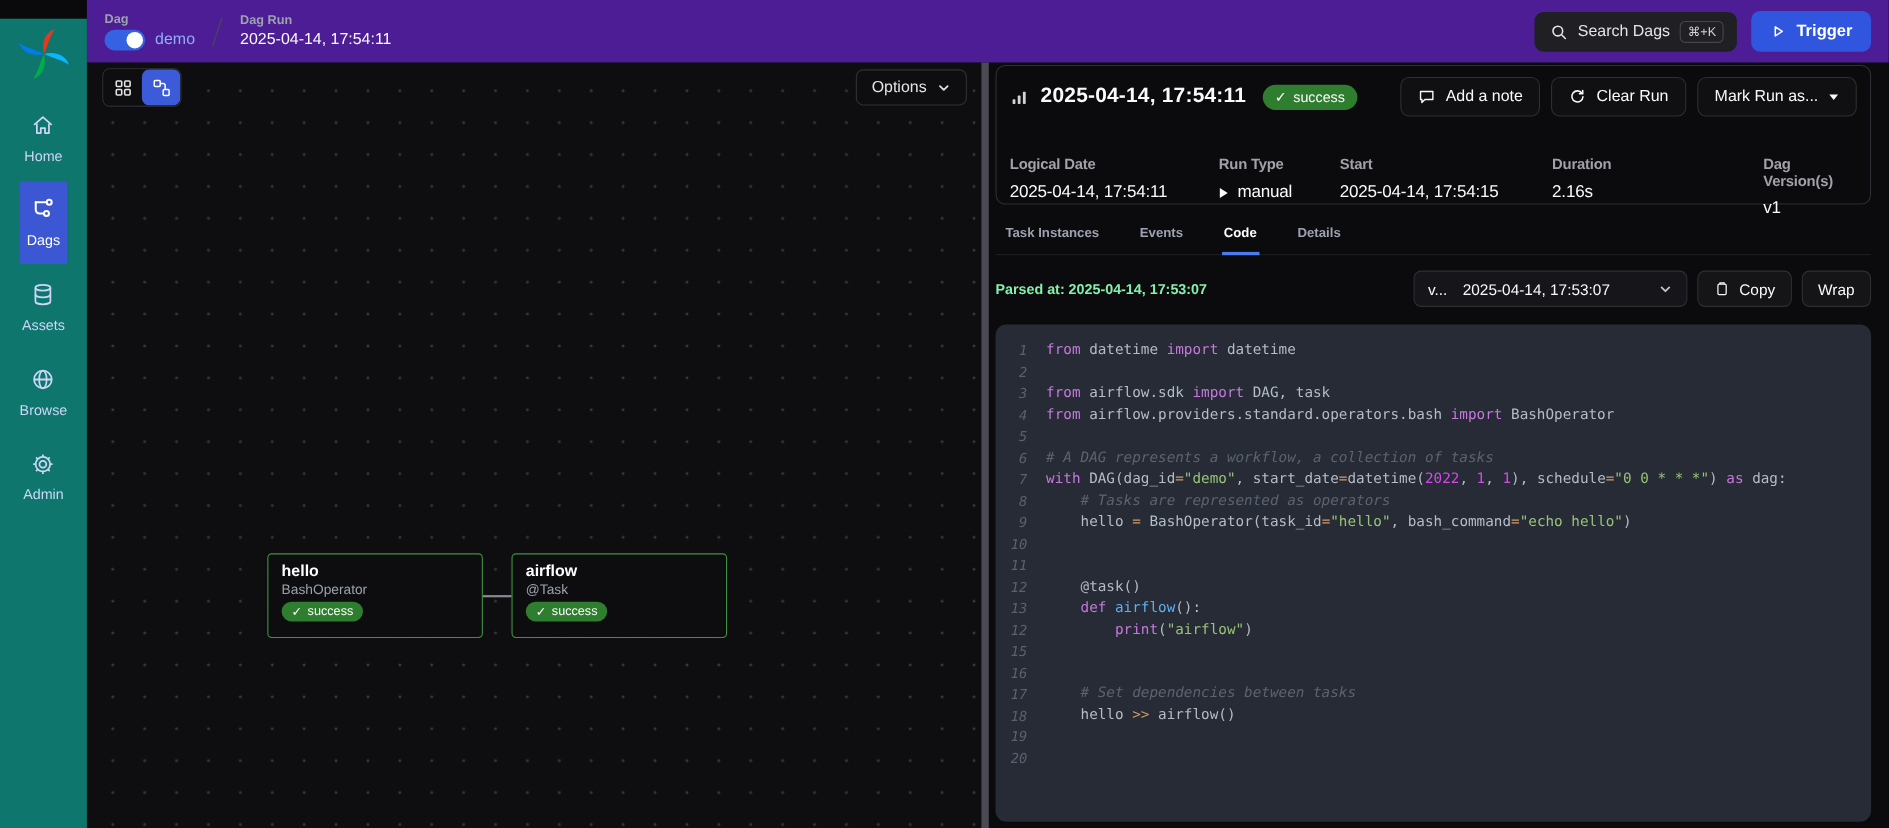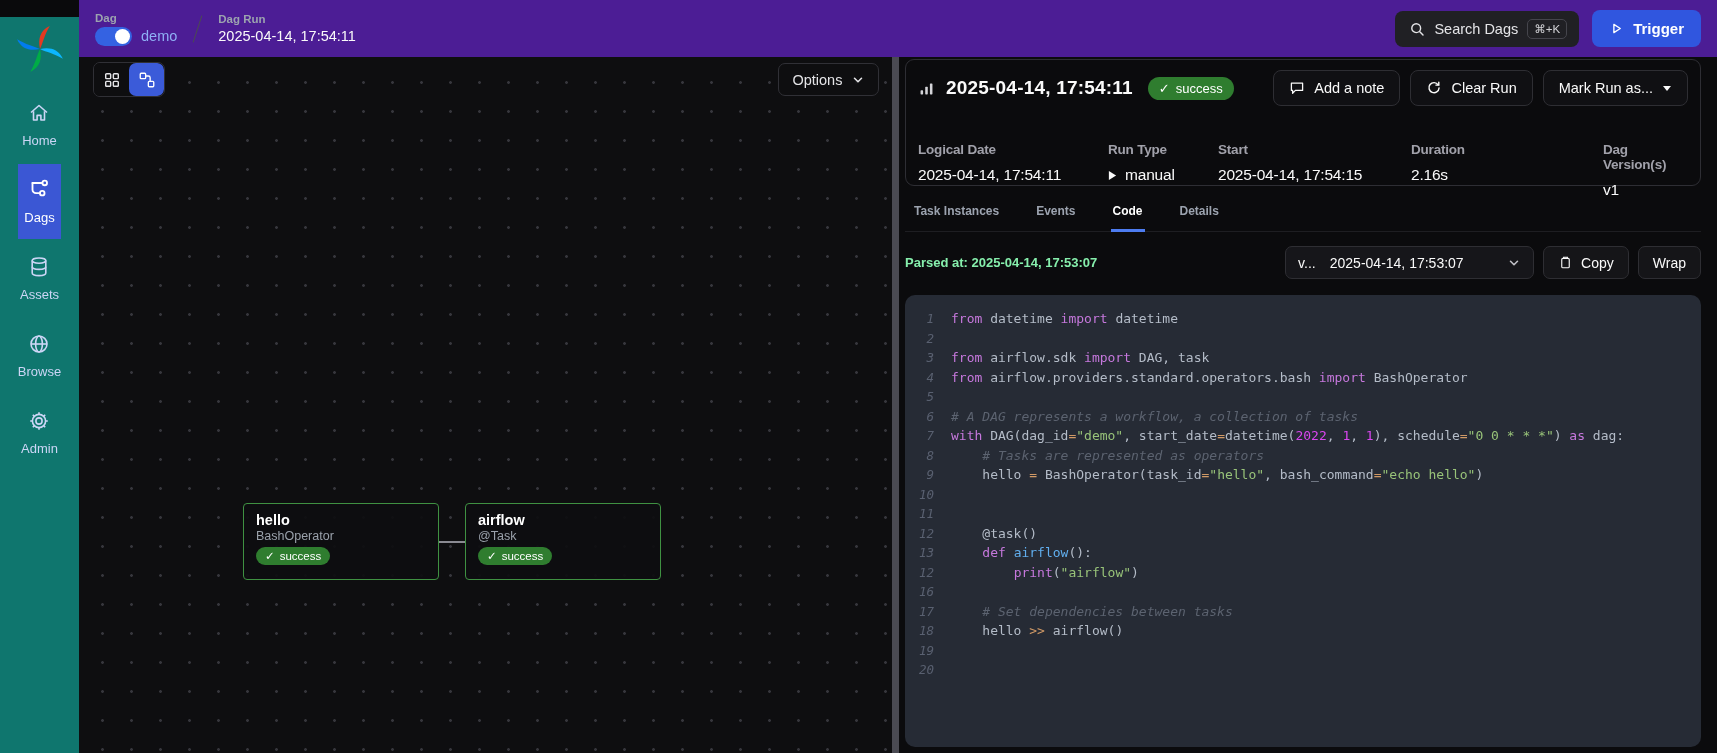--- a/index.html
+++ b/index.html
@@ -384,20 +384,21 @@
         <div class="code-line"><span class="ln">5</span><span class="lc"></span></div>
         <div class="code-line"><span class="ln">6</span><span class="lc"><span class="tk-c"># A DAG represents a workflow, a collection of tasks</span></span></div>
         <div class="code-line"><span class="ln">7</span><span class="lc"><span class="tk-k">with</span><span class="tk-p"> DAG(dag_id</span><span class="tk-o">=</span><span class="tk-s">"demo"</span><span class="tk-p">, start_date</span><span class="tk-o">=</span><span class="tk-p">datetime(</span><span class="tk-n">2022</span><span class="tk-p">, </span><span class="tk-n">1</span><span class="tk-p">, </span><span class="tk-n">1</span><span class="tk-p">), schedule</span><span class="tk-o">=</span><span class="tk-s">"0 0 * * *"</span><span class="tk-p">) </span><span class="tk-k">as</span><span class="tk-p"> dag:</span></span></div>
         <div class="code-line"><span class="ln">8</span><span class="lc"><span class="tk-p">    </span><span class="tk-c"># Tasks are represented as operators</span></span></div>
         <div class="code-line"><span class="ln">9</span><span class="lc"><span class="tk-p">    hello </span><span class="tk-o">=</span><span class="tk-p"> BashOperator(task_id</span><span class="tk-o">=</span><span class="tk-s">"hello"</span><span class="tk-p">, bash_command</span><span class="tk-o">=</span><span class="tk-s">"echo hello"</span><span class="tk-p">)</span></span></div>
         <div class="code-line"><span class="ln">10</span><span class="lc"></span></div>
         <div class="code-line"><span class="ln">11</span><span class="lc"></span></div>
         <div class="code-line"><span class="ln">12</span><span class="lc"><span class="tk-p">    @task()</span></span></div>
         <div class="code-line"><span class="ln">13</span><span class="lc"><span class="tk-p">    </span><span class="tk-k">def</span><span class="tk-p"> </span><span class="tk-f">airflow</span><span class="tk-p">():</span></span></div>
         <div class="code-line"><span class="ln">12</span><span class="lc"><span class="tk-p">        </span><span class="tk-k">print</span><span class="tk-p">(</span><span class="tk-s">"airflow"</span><span class="tk-p">)</span></span></div>
+        <div class="code-line"><span class="ln">15</span><span class="lc"></span></div>
         <div class="code-line"><span class="ln">16</span><span class="lc"></span></div>
         <div class="code-line"><span class="ln">17</span><span class="lc"><span class="tk-p">    </span><span class="tk-c"># Set dependencies between tasks</span></span></div>
         <div class="code-line"><span class="ln">18</span><span class="lc"><span class="tk-p">    hello </span><span class="tk-o">&gt;&gt;</span><span class="tk-p"> airflow()</span></span></div>
         <div class="code-line"><span class="ln">19</span><span class="lc"></span></div>
         <div class="code-line"><span class="ln">20</span><span class="lc"></span></div>
       </div>
 
   </section>
 </div>
 

